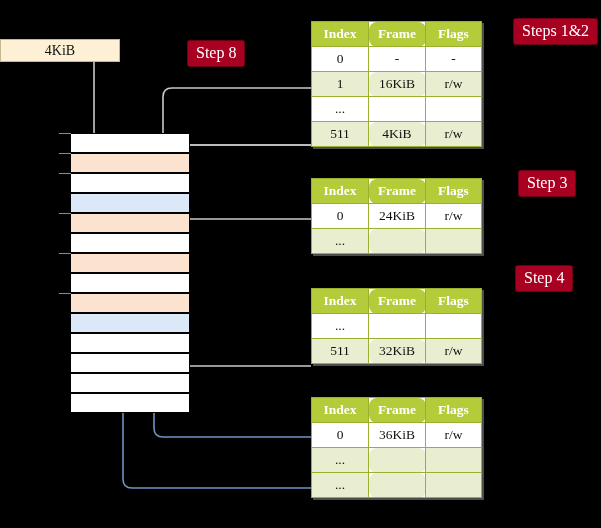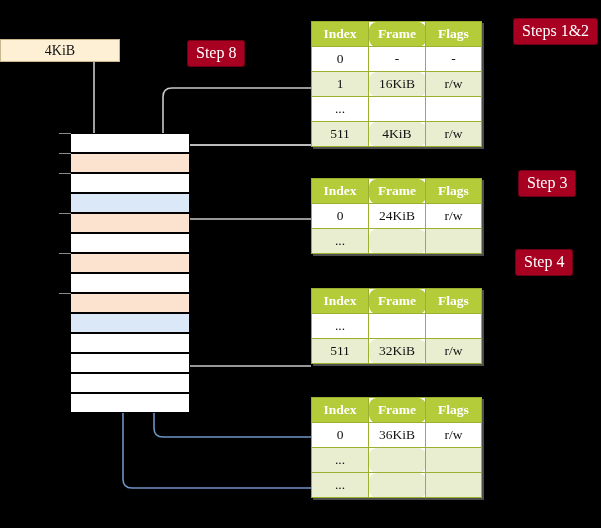--- a/index.html
+++ b/index.html
@@ -21,21 +21,21 @@
   
   .pill{
     position:absolute;background:#a80021;color:#fff;
     font-size:16px;line-height:1;padding:4px 8px 5px 8px;
     border-radius:2px;white-space:nowrap;
     box-shadow:0 0 0 1px #6e0016;
   }
   #pill-step0{left:188px;top:41px;}
   #pill-steps12{left:514px;top:19px;}
   #pill-step3{left:519px;top:159px;margin-top:12px;}
-  #pill-step4{left:516px;top:250px;}
+  #pill-step4{left:516px;top:266px;}
 
   
   .memcol{position:absolute;left:70px;top:133px;width:120px;height:282px;}
   .memrow{
     position:absolute;left:0;width:120px;height:20px;box-sizing:border-box;
     border:1px solid #000;background:#fff;
   }
   .memrow.orange{background:#fce3cf;}
   .memrow.blue{background:#dbe8f7;}
   .memtick{position:absolute;width:12px;height:1px;background:#8a8a8a;left:-12px;}

